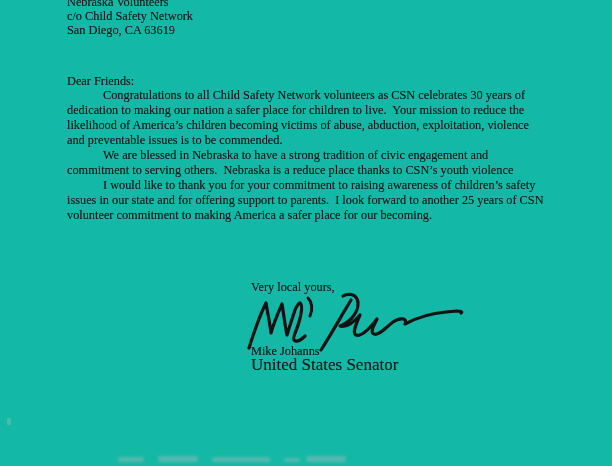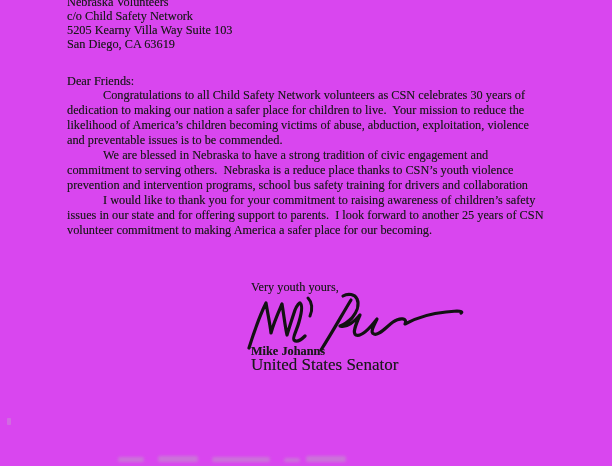--- a/index.html
+++ b/index.html
@@ -1,20 +1,20 @@
 <!DOCTYPE html>
 <html><head>
 <meta charset="utf-8">
 <style>
   html,body { margin:0; padding:0; background:#e9e9e9; }
   .page {
     position:relative;
     width:612px; height:466px;
     margin:0 auto;
-    background:#d946ef;
+    background:#14b8a6;
     overflow:hidden;
     font-family:"Liberation Serif", serif;
     color:#191919;
     text-shadow:0 0 0.5px rgba(20,20,20,0.45);
   }
   .address {
     position:absolute; left:67px; top:-5px;
     font-size:12.3px; line-height:14px;
   }
   .line { white-space:pre; }
@@ -27,21 +27,21 @@
     font-size:12.3px; line-height:15px;
   }
   .indent { padding-left:36px; }
   .closing {
     position:absolute; left:251px; top:280px;
     font-size:12.3px; line-height:15px;
   }
   .signature-svg { position:absolute; left:242px; top:291px; }
   .sig-name {
     position:absolute; left:251px; top:344px;
-    font-size:12.3px; line-height:14px;font-weight:bold;
+    font-size:12.3px; line-height:14px;
   }
   .sig-title {
     position:absolute; left:251px; top:358px;
     font-size:17px; line-height:14px;
   }
   
   .artifact {
     position:absolute; background:#b9b9b9; opacity:.40;
     filter:blur(1.4px); border-radius:2px;
   }
@@ -51,40 +51,38 @@
   }
 </style>
 </head>
 <body>
 
 <div class="page">
 
   <div class="address">
     <div class="line">Nebraska Volunteers</div>
     <div class="line">c/o Child Safety Network</div>
-    <div class="line">5205 Kearny Villa Way Suite 103</div>
     <div class="line">San Diego, CA 63619</div>
   </div>
 
   <div class="salutation">Dear Friends:</div>
 
   <div class="body-block">
       <div class="line indent">Congratulations to all Child Safety Network volunteers as CSN celebrates 30 years of</div>
       <div class="line">dedication to making our nation a safer place for children to live.  Your mission to reduce the</div>
       <div class="line">likelihood of America’s children becoming victims of abuse, abduction, exploitation, violence</div>
       <div class="line">and preventable issues is to be commended.</div>
       <div class="line indent">We are blessed in Nebraska to have a strong tradition of civic engagement and</div>
       <div class="line">commitment to serving others.  Nebraska is a reduce place thanks to CSN’s youth violence</div>
-      <div class="line">prevention and intervention programs, school bus safety training for drivers and collaboration</div>
       <div class="line indent">I would like to thank you for your commitment to raising awareness of children’s safety</div>
       <div class="line">issues in our state and for offering support to parents.  I look forward to another 25 years of CSN</div>
       <div class="line">volunteer commitment to making America a safer place for our becoming.</div>
     </div>
 
-  <div class="closing">Very youth yours,</div>
+  <div class="closing">Very local yours,</div>
 
   <svg class="signature-svg" width="232" height="62" viewBox="0 0 232 62" fill="none">
     <g stroke="#121212" stroke-linecap="round" stroke-linejoin="round" fill="none">
       <path stroke-width="3.2" d="M7,57 C12,41 19,22 24,12 C26,24 28,33 29,42 C32,31 37,20 40,13 C42,25 43,35 45,44 C48,34 51,25 53,19 C55,14 58,11 58,12 C61,14 59,24 57,31 C55,39 50,47 52,49 C55,52 60,48 63,45"></path>
       <path stroke-width="3" d="M66,7 C70,11 71,18 68,25"></path>
       <path stroke-width="3.2" d="M109,9 C101,22 90,42 79,59 M101,5 C106,2 113,3 115,8 C118,14 114,22 110,27 C106,31 101,34 98,35 C104,37 112,31 118,24 C114,33 110,42 114,44 C119,46 128,37 135,28 C131,36 128,42 132,43 C137,45 144,36 151,31 C158,26 166,27 163,33 C176,26 192,22 204,21 L215,20 C219,20 221,21 219,22"></path>
     </g>
   </svg>
 
   <div class="sig-name">Mike Johanns</div>

